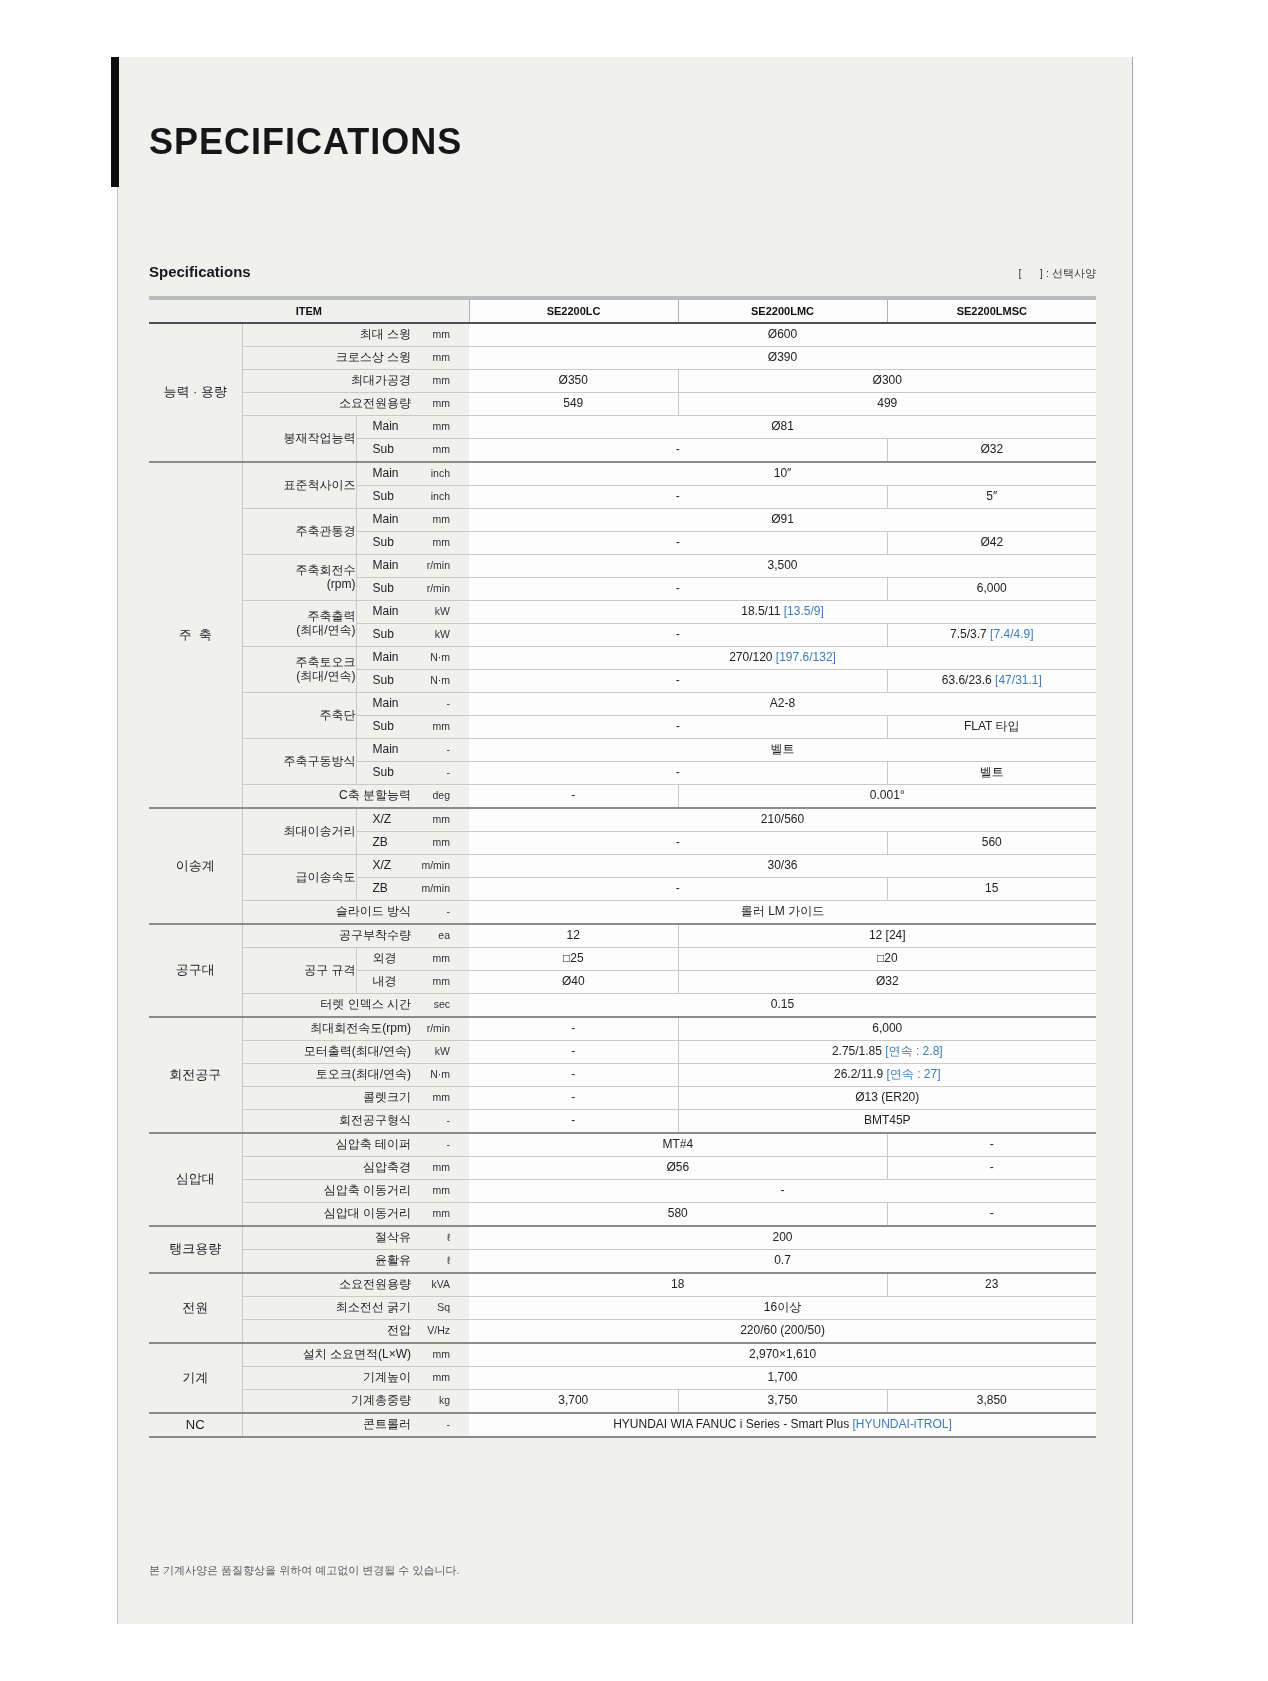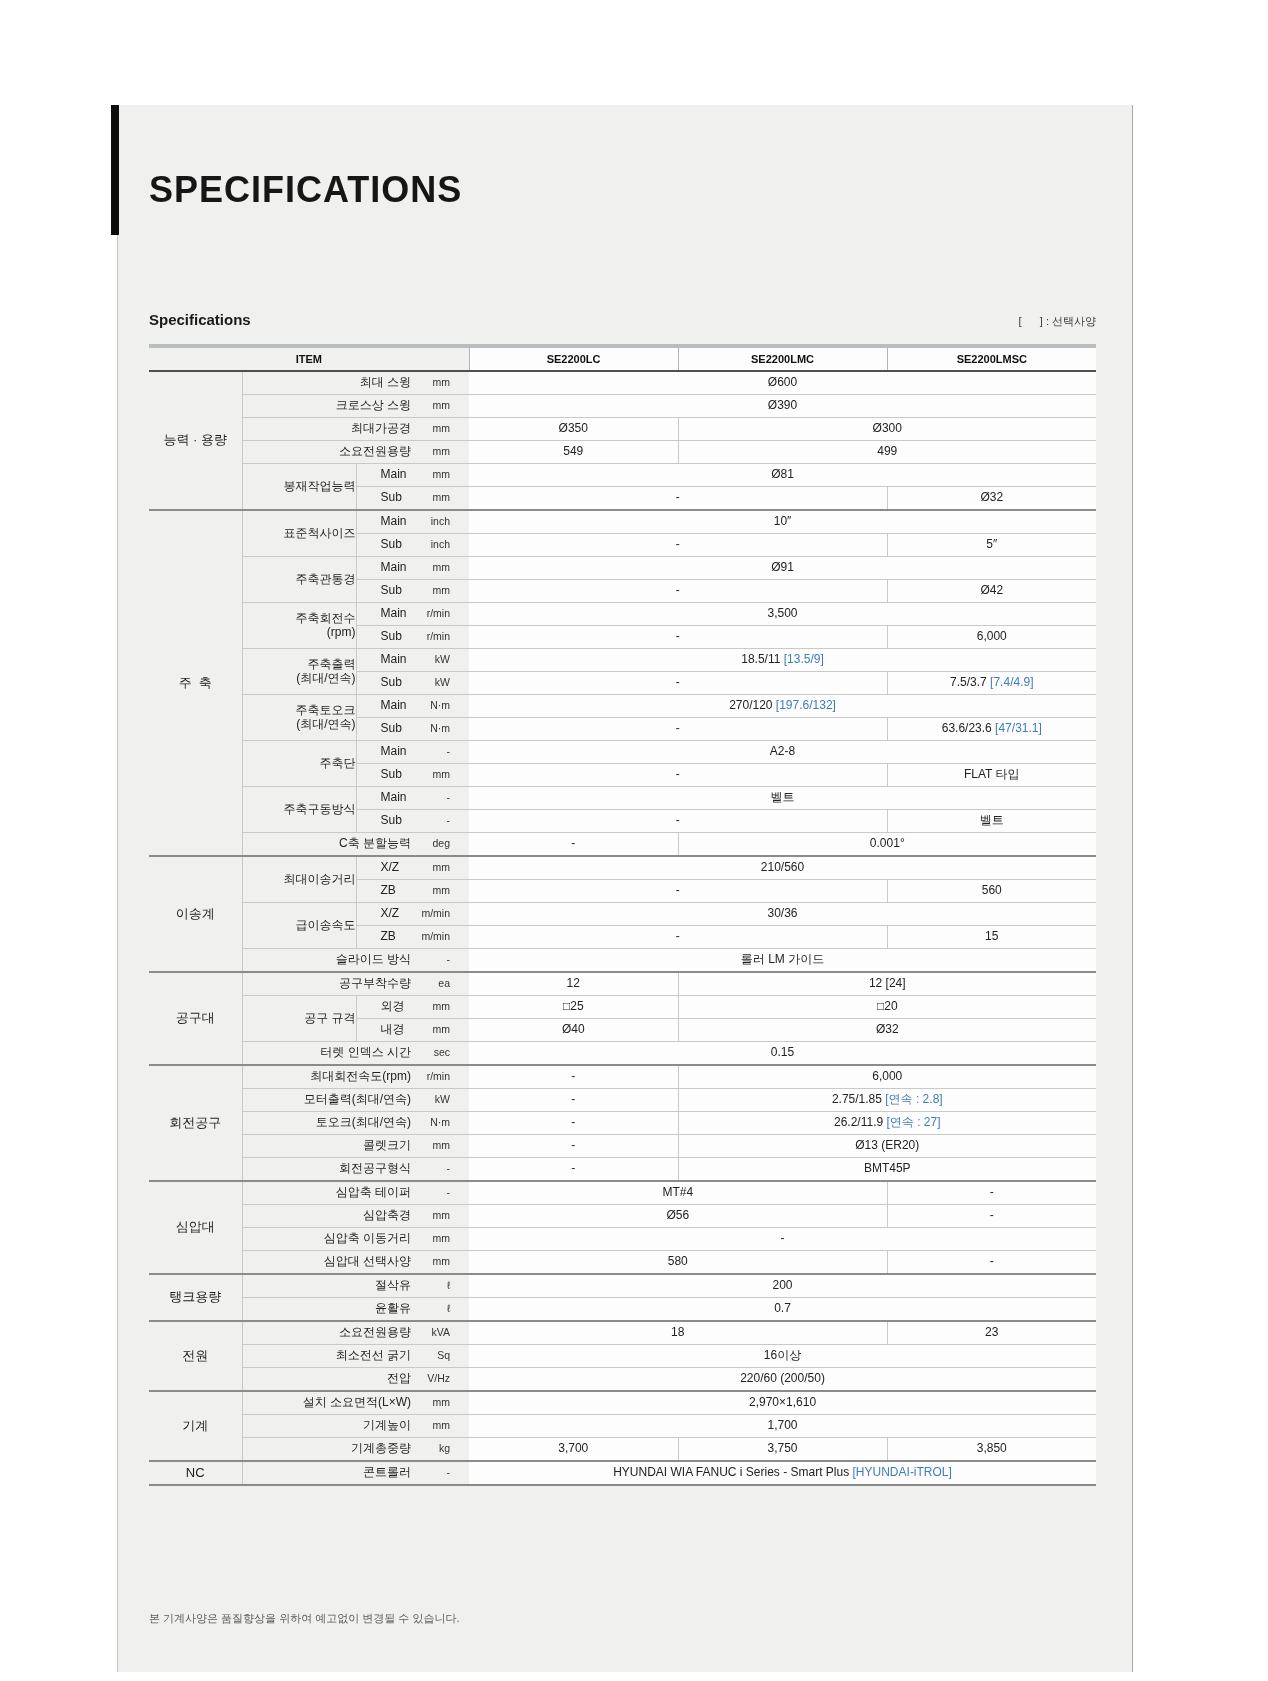--- a/index.html
+++ b/index.html
@@ -4,21 +4,21 @@
 <style>
   html,body{margin:0;padding:0;}
   body{
     width:1268px;height:1681px;background:#ffffff;position:relative;
     font-family:"Liberation Sans","DejaVu Sans",sans-serif;
     -webkit-font-smoothing:antialiased;
   }
   .page{
     position:absolute;left:117px;top:57px;width:1014px;height:1567px;
     background:#f0f0ef;
-    border-left:1px solid #c6c6c5;border-right:1px solid #a8a8a7;margin-top:48px;
+    border-left:1px solid #c6c6c5;border-right:1px solid #a8a8a7;
   }
   .accent-bar{
     position:absolute;left:-7px;top:0;width:8px;height:130px;background:#0d0d0d;
   }
   .main-title{
     position:absolute;left:31px;top:64px;margin:0;
     font-size:36px;font-weight:600;letter-spacing:1px;color:#161616;
   }
   .spec-head{
     position:absolute;left:31px;top:206px;width:947px;
@@ -36,21 +36,21 @@
     border-top:4px solid #b8bec0;border-bottom:2px solid #4f4f4f;
   }
   th.h-model{background:#fdfdfd;border-left:1px solid #b3b3b2;}
   th.h-item{background:transparent;}
   td{height:22px;line-height:1.12;padding:0;border-bottom:1px solid #c9c9c8;vertical-align:middle;}
   td.g{
     text-align:center;font-size:13px;color:#1c1c1c;white-space:pre;
     border-right:1px solid #c9c9c8;
   }
   td.i{text-align:right;padding-left:9px;white-space:pre-line;}
-  td.s{border-left:1px solid #c9c9c8;padding-left:24px;}
+  td.s{border-left:1px solid #c9c9c8;padding-left:16px;}
   td.u{text-align:right;padding-right:19px;font-size:10.5px;color:#333;}
   td.v{background:#fdfdfd;text-align:center;}
   td.v + td.v{border-left:1px solid #c9c9c8;}
   tr.sec td{border-top:2px solid #8b8b8a;}
   tbody tr:last-child td{border-bottom:2px solid #8b8b8a;}
   .opt{color:#3e7cba;}
   .footnote{
     position:absolute;left:31px;top:1506px;margin:0;
     font-size:11px;color:#5a5a5a;
   }
@@ -314,21 +314,21 @@
             <td class="u">mm</td>
             <td class="v" colspan="2">Ø56</td>
             <td class="v" colspan="1">-</td>
           </tr>
           <tr>
             <td class="i" rowspan="1" colspan="2">심압축 이동거리</td>
             <td class="u">mm</td>
             <td class="v" colspan="3">-</td>
           </tr>
           <tr>
-            <td class="i" rowspan="1" colspan="2">심압대 선택사양</td>
+            <td class="i" rowspan="1" colspan="2">심압대 이동거리</td>
             <td class="u">mm</td>
             <td class="v" colspan="2">580</td>
             <td class="v" colspan="1">-</td>
           </tr>
           <tr class="sec">
             <td class="g" rowspan="2">탱크용량</td>
             <td class="i" rowspan="1" colspan="2">절삭유</td>
             <td class="u">ℓ</td>
             <td class="v" colspan="3">200</td>
           </tr>

